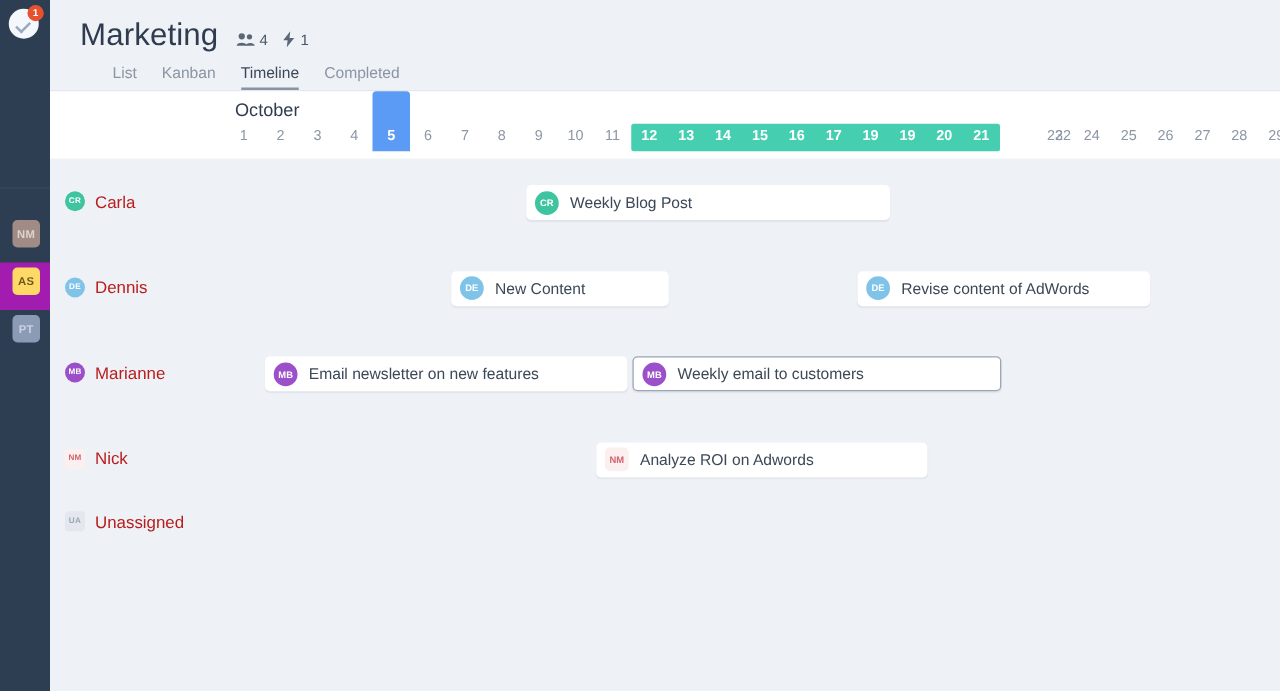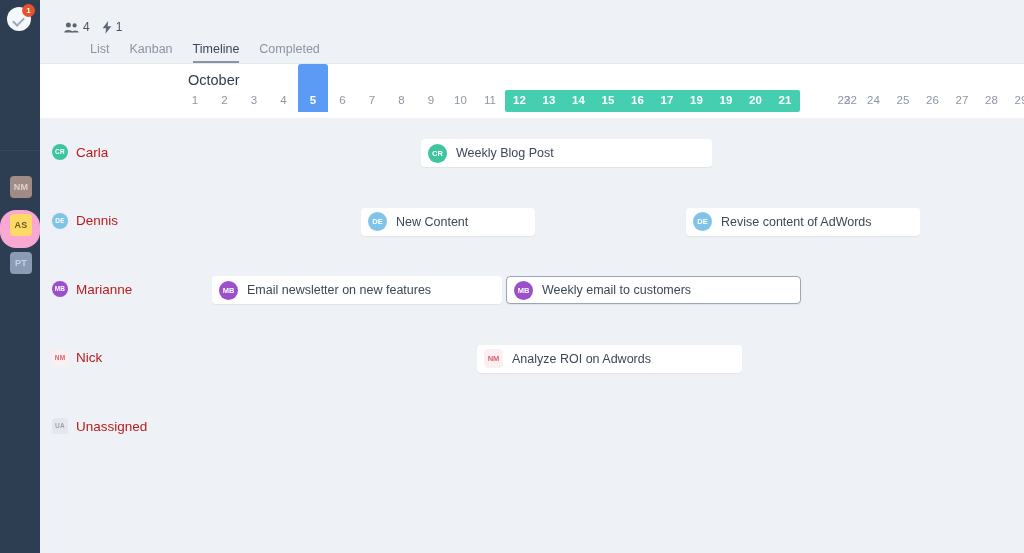--- a/index.html
+++ b/index.html
@@ -103,21 +103,21 @@
   }
   .side-av {
     position: absolute; left: 10px; top: 4px;
     width: 22px; height: 22px; border-radius: 4px;
     font-size: 9px; line-height: 22px; text-align: center;
     font-weight: 600; letter-spacing: .3px;
   }
   .av-nm { background: #a08c85; color: #ded3cf; }
   .av-as { background: #ffd966; color: #6b5a1e; }
   .av-pt { background: #8c9bb5; color: #c9d3e2; }
-  .side-av-row.active { background: #f9a8d4; border-radius: 16px; }
+  .side-av-row.active { background: #a21caf; }
 
   
   .main { flex: 1; position: relative; background: #eef1f6; }
 
   .topbar { background: #eef1f6; padding: 14px 0 0 24px; }
   .title-row { display: flex; align-items: center; gap: 14px; }
   .page-title {
     font-size: 25px; color: #2f3c4f; font-weight: 400; letter-spacing: .1px;
   }
   .meta-group { display: flex; align-items: center; gap: 12px; padding-top: 6px; }
@@ -227,20 +227,21 @@
     </div>
     <div class="side-av-row" style="top:248px">
       <div class="side-av av-pt">PT</div>
     </div>
   </div>
 
   <div class="main">
 
     <div class="topbar">
       <div class="title-row">
+        <div class="page-title">Marketing</div>
         <div class="meta-group">
           <div class="meta-item">
             <svg width="15" height="11" viewBox="0 0 15 11">
               <circle cx="4.4" cy="3" r="2.5" fill="#5b6676"></circle>
               <circle cx="10.6" cy="3.4" r="2.1" fill="#5b6676"></circle>
               <path d="M0.3 10.5 C0.3 7.3 8.5 7.3 8.5 10.5 Z" fill="#5b6676"></path>
               <path d="M7.6 10.5 C7.6 7.8 14.7 7.8 14.7 10.5 Z" fill="#5b6676"></path>
             </svg>
             <span>4</span>
           </div>
@@ -341,21 +342,21 @@
           <div class="row-label" style="top: 26px;">
             <div class="row-av flat" style="background: rgb(251, 239, 240); color: rgb(212, 99, 110);">NM</div>
             <div class="row-name">Nick</div>
           </div>
           <div class="task" style="left: 437px; width: 265px; top: 21px;">
             <div class="task-av flat" style="background: rgb(251, 239, 240); color: rgb(212, 99, 110);">NM</div>
             <div class="task-title">Analyze ROI on Adwords</div>
           </div>
         </div>
         <div class="row" style="top: 274px;">
-          <div class="row-label" style="top: 26px;">
+          <div class="row-label" style="top: 8px;">
             <div class="row-av flat" style="background: rgb(228, 232, 238); color: rgb(154, 164, 177);">UA</div>
             <div class="row-name">Unassigned</div>
           </div>
         </div>
       </div>
 
   </div>
 </div>
 
 </body></html>

